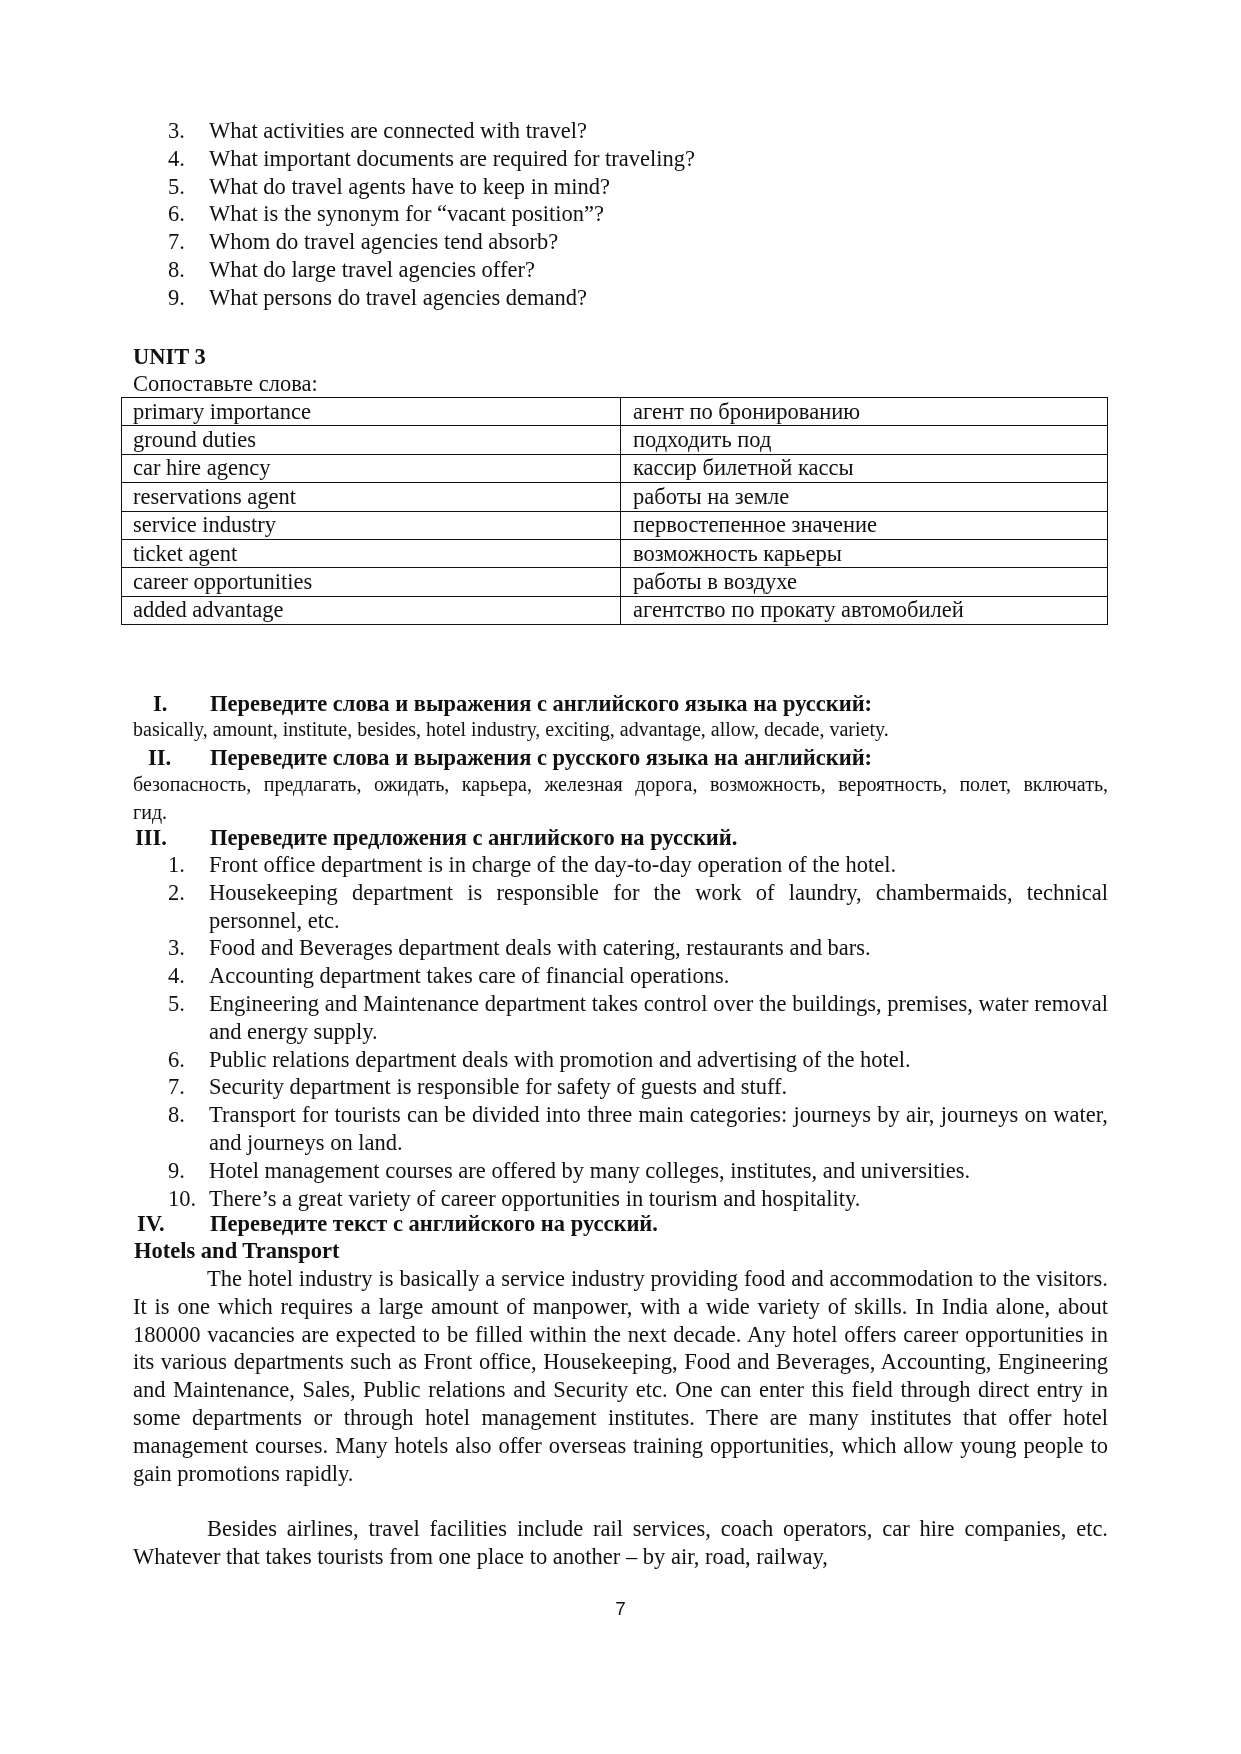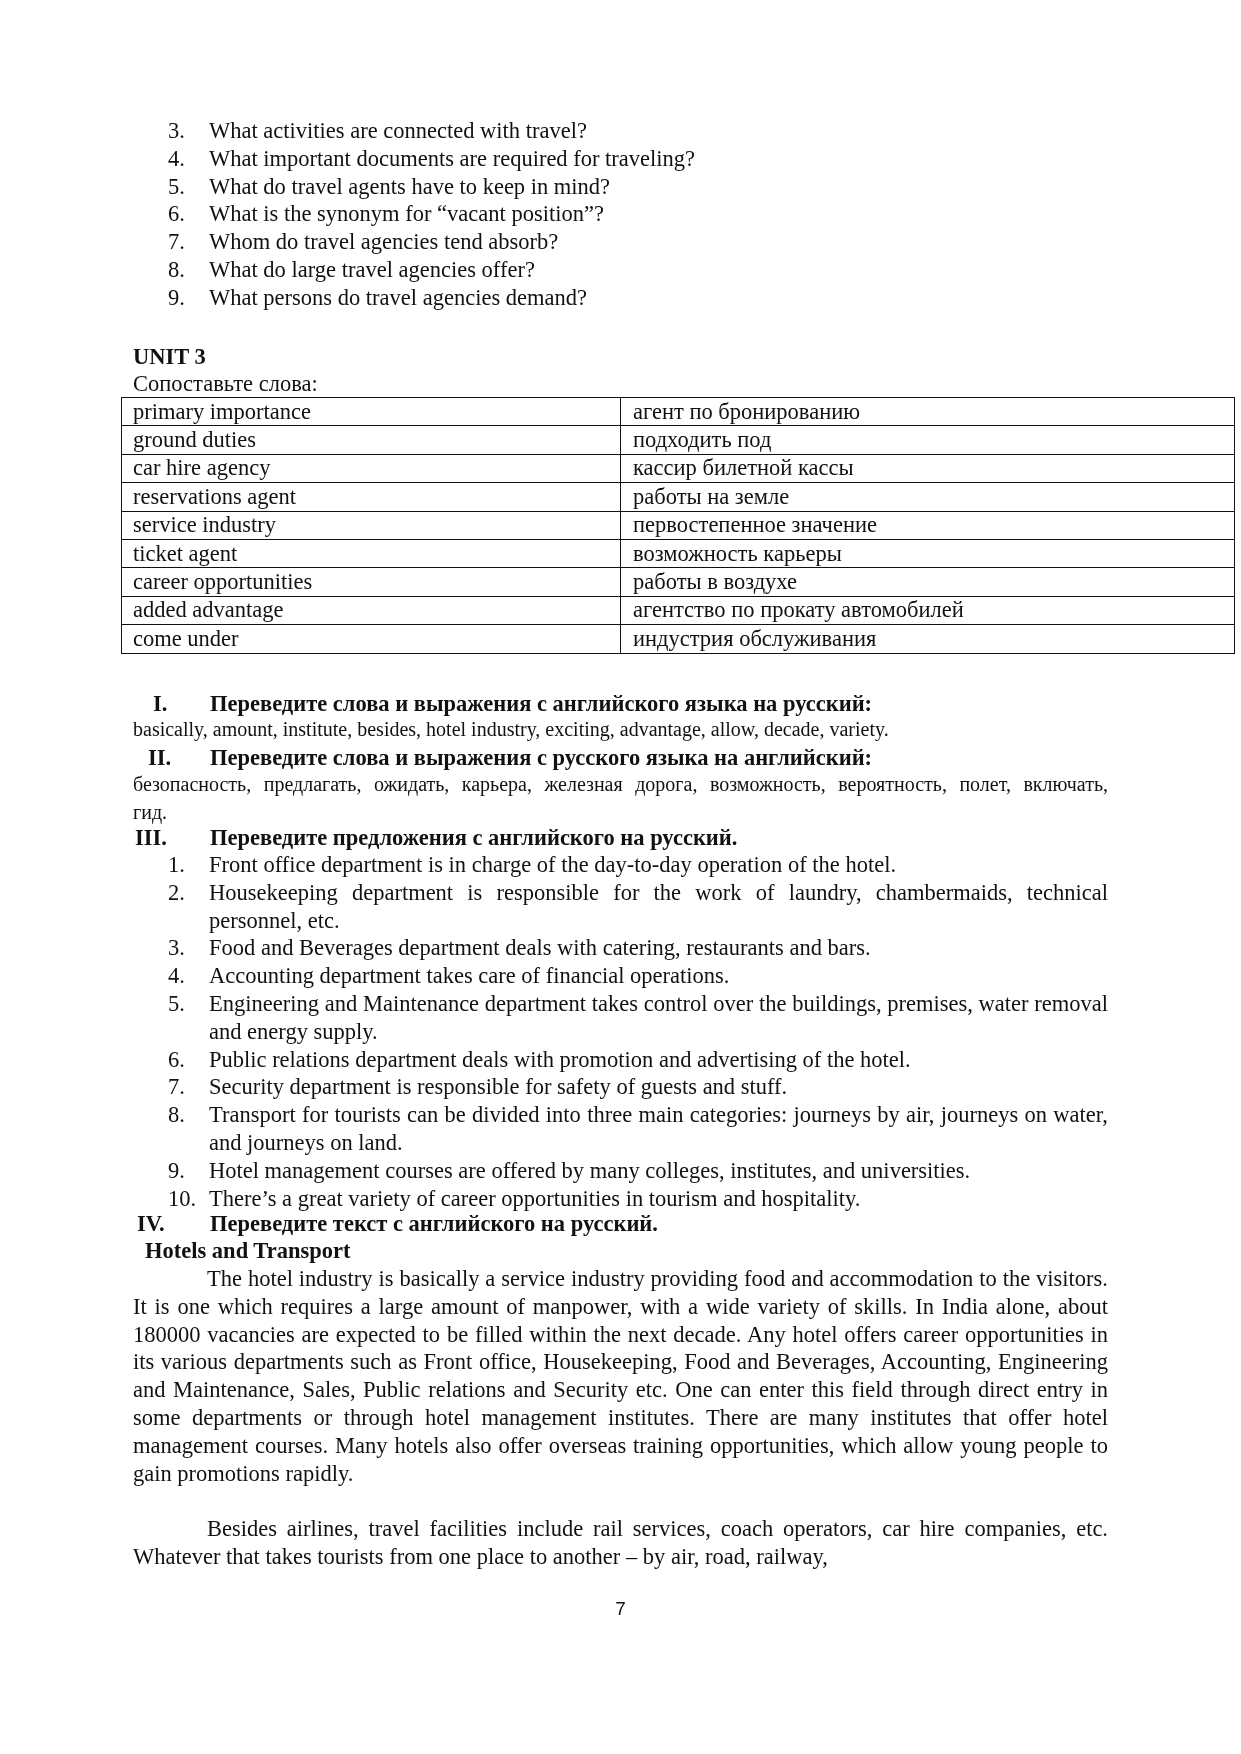--- a/index.html
+++ b/index.html
@@ -8,36 +8,36 @@
   .page { position: absolute; left: 0; top: 0; width: 1241px; height: 1754px; }
 
   
   .qlist { position: absolute; left: 168px; top: 117px; width: 940px; }
   .qrow { display: flex; height: 27.8px; font-size: 22.5px; line-height: 27.8px; white-space: nowrap; }
   .qnum { width: 41px; flex: none; }
 
   .unit { position: absolute; left: 133px; top: 343px; font-weight: bold; font-size: 22.5px; line-height: 28px; }
   .match-title { position: absolute; left: 133px; top: 370px; font-weight: normal; font-size: 22.5px; line-height: 27px; }
 
-  table.match { position: absolute; left: 121px; top: 397px; width: 1114px; border-collapse: collapse; padding-left: 41px; }
+  table.match { position: absolute; left: 121px; top: 397px; width: 987px; border-collapse: collapse; padding-left: 41px; }
   table.match td { border: 1.4px solid #111; height: 27.4px; padding: 0 0 0 11px; font-size: 22.5px; line-height: 26px; white-space: nowrap; vertical-align: middle; }
   table.match td.c1 { width: 487px; }
   table.match td.c2 { padding-left: 12px; }
 
   .sec-head { position: absolute; left: 133px; font-weight: bold; font-size: 22.5px; line-height: 28px; white-space: nowrap; display: flex; }
   .sec-head .roman { width: 75px; flex: none; text-align: left; }
   .plain { position: absolute; left: 133px; width: 975px; font-size: 20px; line-height: 27.8px; text-align: justify; }
   .ru-words { word-spacing: 4px; }
 
   .slist { position: absolute; left: 168px; width: 940px; }
   .srow { display: flex; font-size: 22.5px; line-height: 27.8px; }
   .snum { width: 41px; flex: none; }
   .stext { flex: 1; text-align: justify; }
 
-  .text-title { position: absolute; left: 145px; top: 1237px; font-weight: bold; font-size: 22.5px; line-height: 28px; }
+  .text-title { position: absolute; left: 134px; top: 1237px; font-weight: bold; font-size: 22.5px; line-height: 28px; }
   .para { position: absolute; left: 133px; width: 975px; font-size: 22.5px; line-height: 27.8px; text-align: justify; text-indent: 74px; }
 
   .pagenum { position: absolute; left: 0; width: 1241px; top: 1598px; text-align: center; font-family: "Liberation Sans", "DejaVu Sans", sans-serif; font-size: 19px; }
 </style>
 </head>
 <body>
 
 <div class="page">
 
   <div class="qlist">
@@ -101,24 +101,20 @@
           <td class="c2">возможность карьеры</td>
         </tr>
       <tr>
           <td class="c1">career opportunities</td>
           <td class="c2">работы в воздухе</td>
         </tr>
       <tr>
           <td class="c1">added advantage</td>
           <td class="c2">агентство по прокату автомобилей</td>
         </tr>
-      <tr>
-          <td class="c1">come under</td>
-          <td class="c2">индустрия обслуживания</td>
-        </tr>
     </tbody>
   </table>
 
   <div class="sec-head" style="top:690px; left:153px;">
     <span class="roman" style="width:57px;">I.</span>
     <span>Переведите слова и выражения с английского языка на русский:</span>
   </div>
   <div class="plain" style="top:716px;">basically, amount, institute, besides, hotel industry, exciting, advantage, allow, decade, variety.</div>
 
   <div class="sec-head" style="top:744px; left:148px;">

